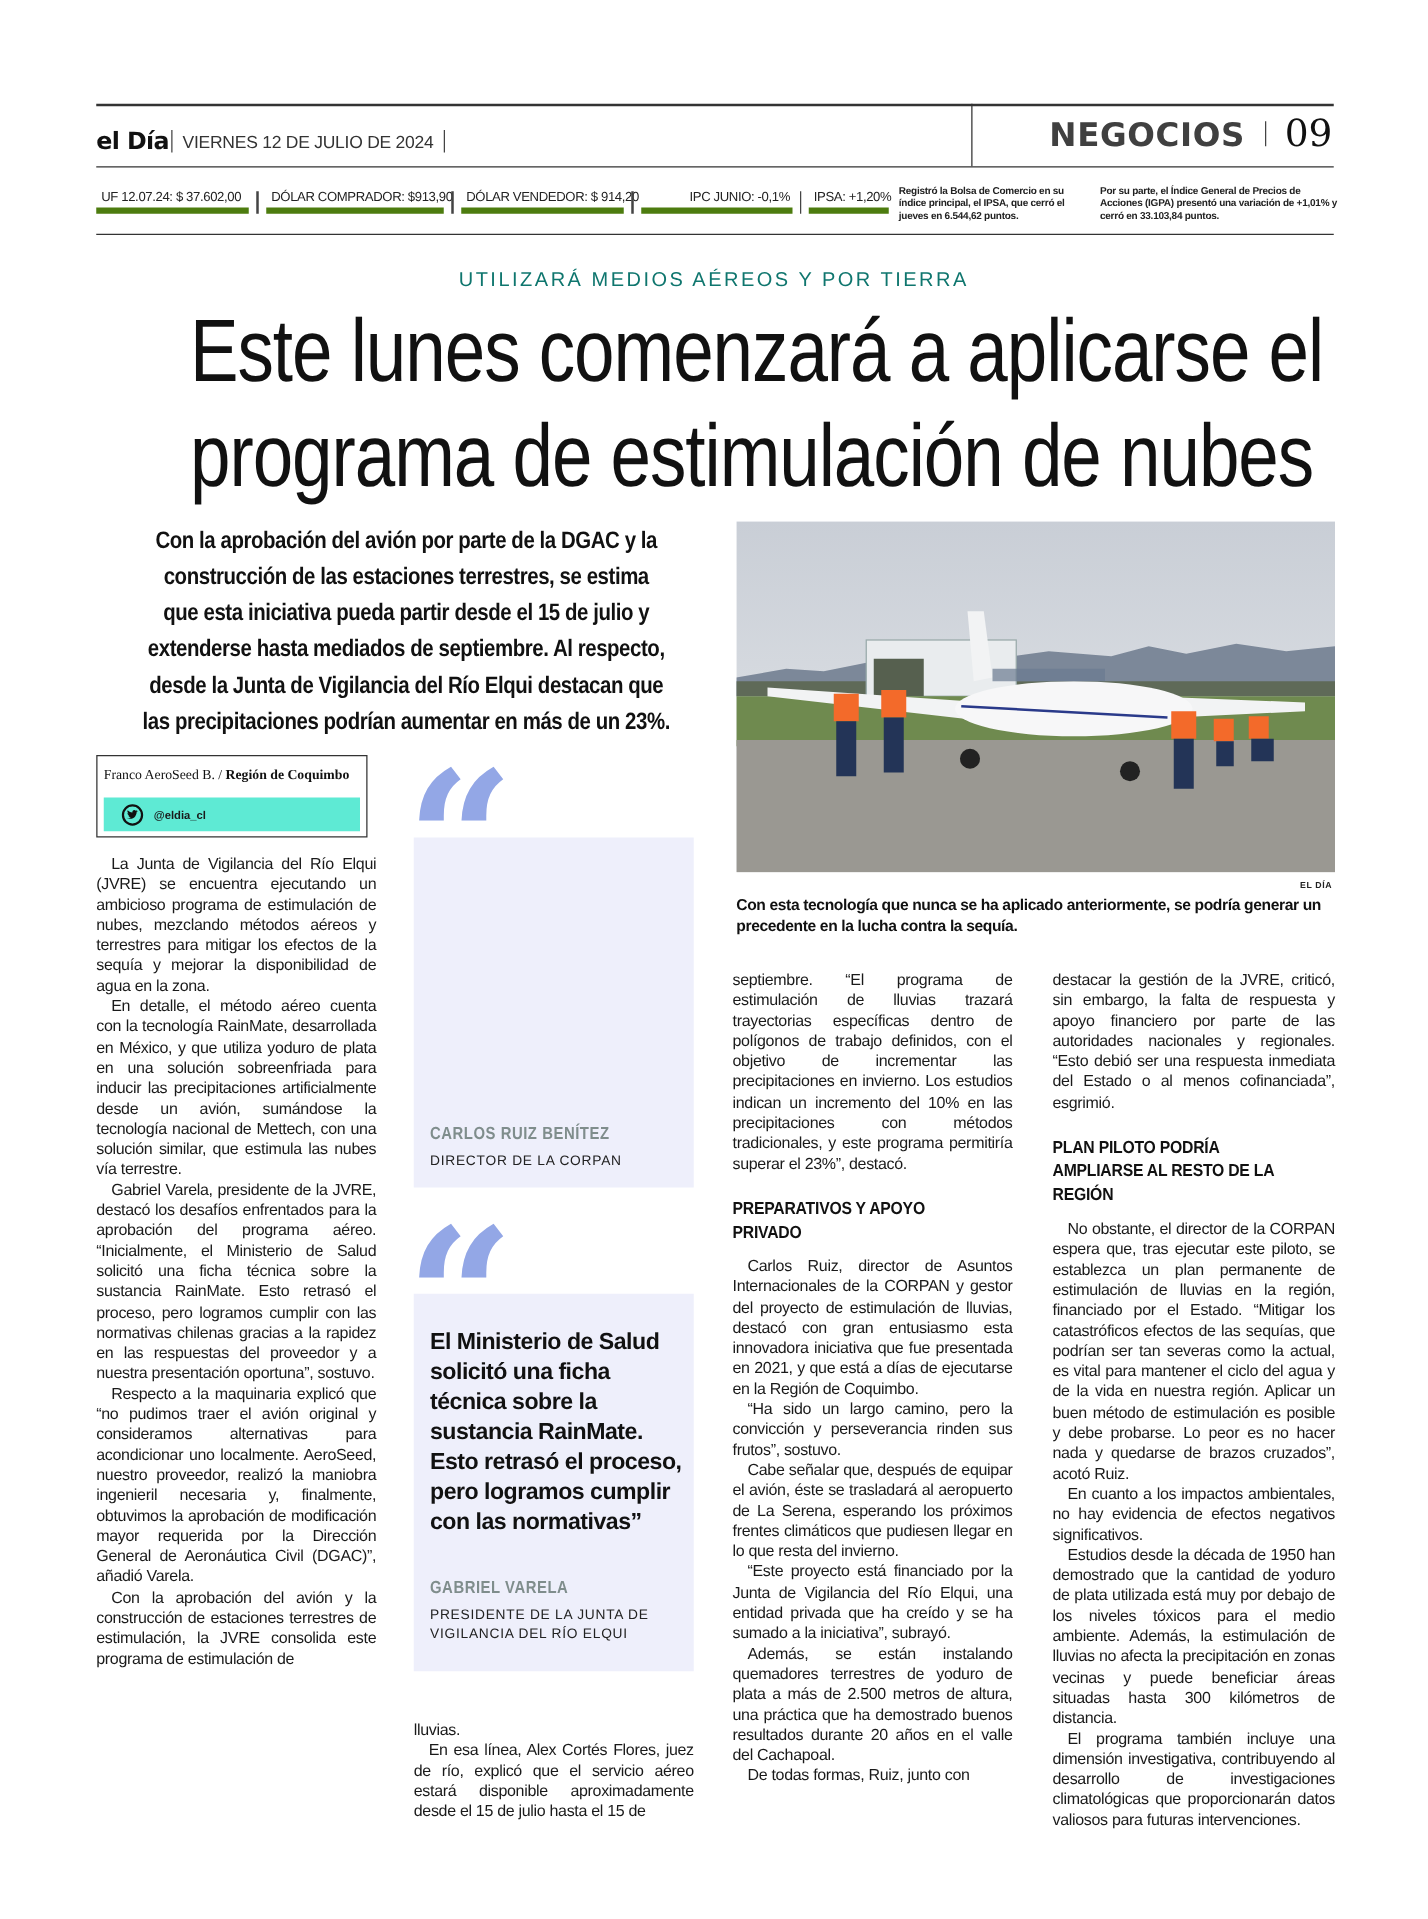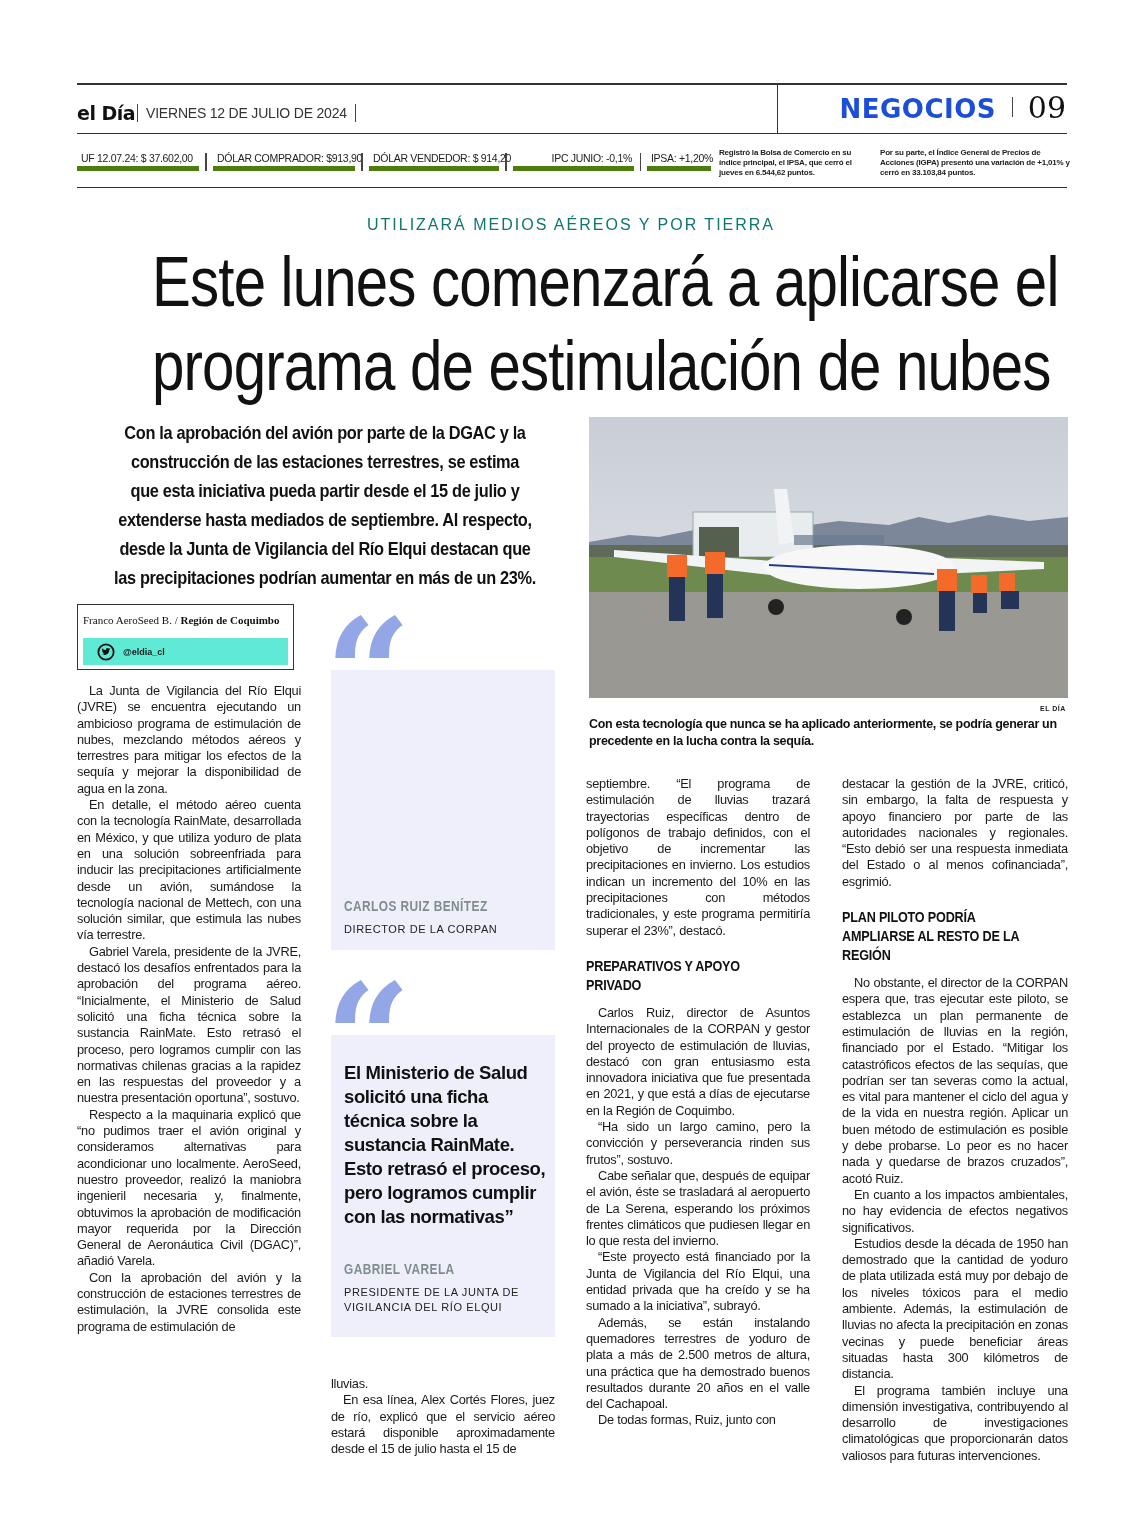--- a/index.html
+++ b/index.html
@@ -3,21 +3,21 @@
 <meta charset="utf-8">
 <style>
   html,body{margin:0;padding:0;background:#fff;}
   body{width:1142px;height:1535px;position:relative;overflow:hidden;color:#1a1a1a;font-family:"Liberation Sans",sans-serif;}
   .abs{position:absolute;}
   .rule{position:absolute;background:#333;height:1px;}
   
   .logo{left:77px;top:102px;font-family:"DejaVu Sans",sans-serif;font-weight:bold;font-size:19px;letter-spacing:-0.5px;color:#111;}
   .sep{display:inline-block;width:1px;height:18px;background:#444;vertical-align:middle;}
   .date{left:137px;top:104px;font-size:14px;color:#333;letter-spacing:-0.2px;display:flex;align-items:center;gap:8px;}
-  .section{right:146px;top:94px;font-family:"DejaVu Sans",sans-serif;font-weight:bold;font-size:26px;color:#1d4ed8;letter-spacing:0.5px;}
+  .section{right:146px;top:94px;font-family:"DejaVu Sans",sans-serif;font-weight:bold;font-size:26px;color:#404040;letter-spacing:0.5px;}
   .pagenum{right:76px;top:90px;font-family:"DejaVu Serif",serif;font-size:30px;color:#111;}
   .pgsep{left:1012px;top:97px;width:1px;height:20px;background:#444;}
   .vline{left:777px;top:83px;width:1px;height:50px;background:#333;}
   
   .ticker{left:77px;top:152px;display:flex;align-items:center;font-size:10.5px;color:#222;letter-spacing:-0.3px;}
   .tk{border-bottom:5px solid #4d7c0f;padding:0 2px 2px 4px;white-space:nowrap;}
   .tksep{width:2px;height:18px;background:#444;margin:0 6px;}
   .blurb{font-size:8px;line-height:10px;color:#222;font-weight:bold;letter-spacing:-0.2px;}
   
   .kicker{left:0;width:1142px;top:216px;text-align:center;font-size:16px;letter-spacing:2px;color:#0f766e;font-family:"Liberation Sans Narrow","Liberation Sans",sans-serif;}

